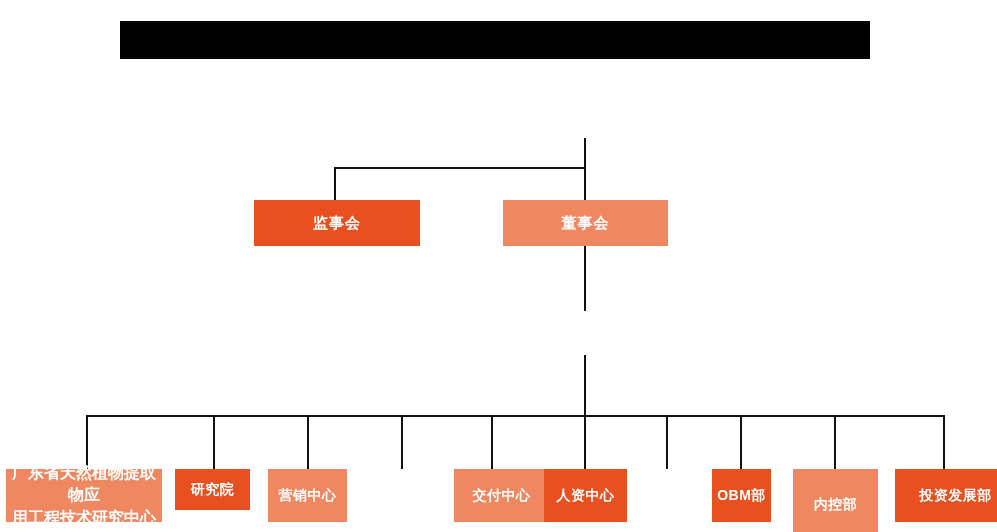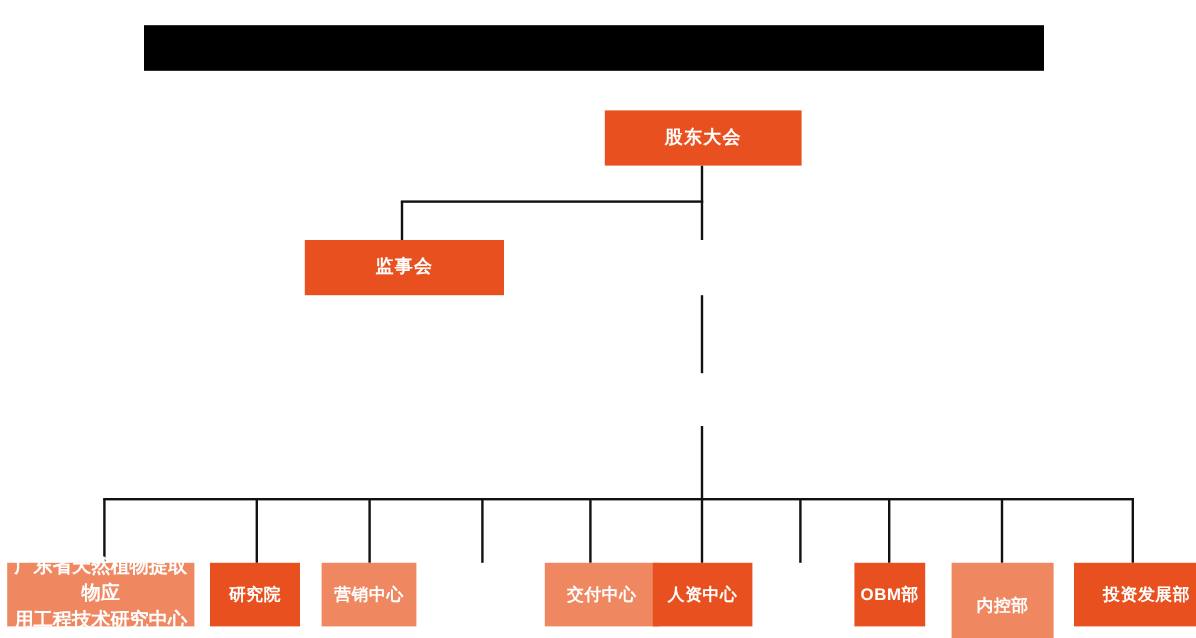--- a/index.html
+++ b/index.html
@@ -66,34 +66,34 @@
   <div class="conn" style="left:213px; top:416px; width:2px; height:53px"></div>
   <div class="conn" style="left:307px; top:416px; width:2px; height:53px"></div>
   <div class="conn" style="left:401px; top:416px; width:2px; height:53px"></div>
   <div class="conn" style="left:491px; top:416px; width:2px; height:53px"></div>
   <div class="conn" style="left:584px; top:416px; width:2px; height:53px"></div>
   <div class="conn" style="left:666px; top:416px; width:2px; height:53px"></div>
   <div class="conn" style="left:740px; top:416px; width:2px; height:53px"></div>
   <div class="conn" style="left:834px; top:416px; width:2px; height:53px"></div>
   <div class="conn" style="left:943px; top:416px; width:2px; height:53px"></div>
 
-  <div class="node" style="left:504px; top:92px; width:164px; height:46px" data-variant="primary">
-    <span class="node-label">股东大会</span>
-  </div>
 
   <div class="node" style="left:254px; top:200px; width:166px; height:46px" data-variant="primary">
     <span class="node-label">监事会</span>
+  </div>
+  <div class="node" style="left:503px; top:200px; width:165px; height:46px" data-variant="secondary">
+    <span class="node-label">董事会</span>
   </div>
 
 
   <div class="node dept dept-wide" style="left:6px; top:469px; width:156px; height:53px" data-variant="secondary">
     <span class="node-label">广东省天然植物提取物应
 用工程技术研究中心</span>
   </div>
-  <div class="node dept" style="left:175px; top:469px; width:75px; height:53px" data-variant="primary">
+  <div class="node dept" style="left:175px; top:469px; width:75px; height:41px" data-variant="primary">
     <span class="node-label">研究院</span>
   </div>
   <div class="node dept" style="left:268px; top:469px; width:79px; height:53px" data-variant="secondary">
     <span class="node-label">营销中心</span>
   </div>
   <div class="node dept" style="left:454px; top:469px; width:95px; height:53px" data-variant="secondary">
     <span class="node-label">交付中心</span>
   </div>
   <div class="node dept" style="left:544px; top:469px; width:83px; height:53px" data-variant="primary">
     <span class="node-label">人资中心</span>

